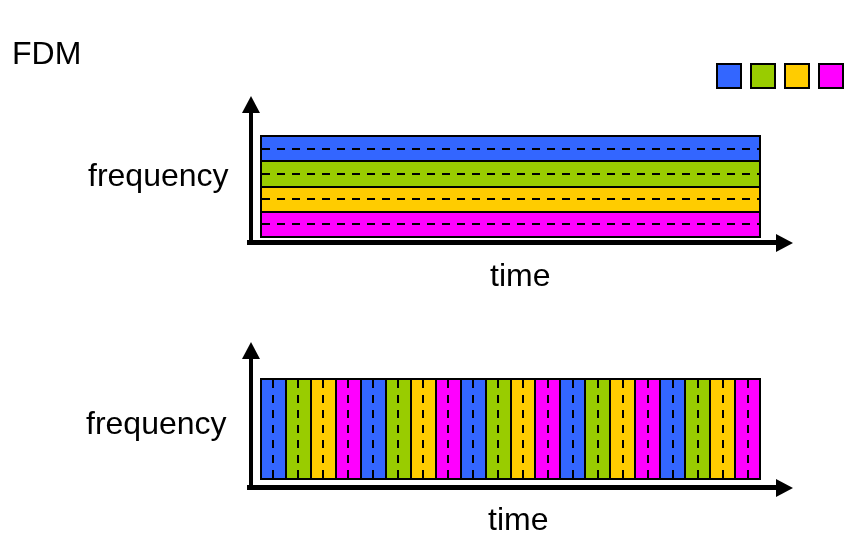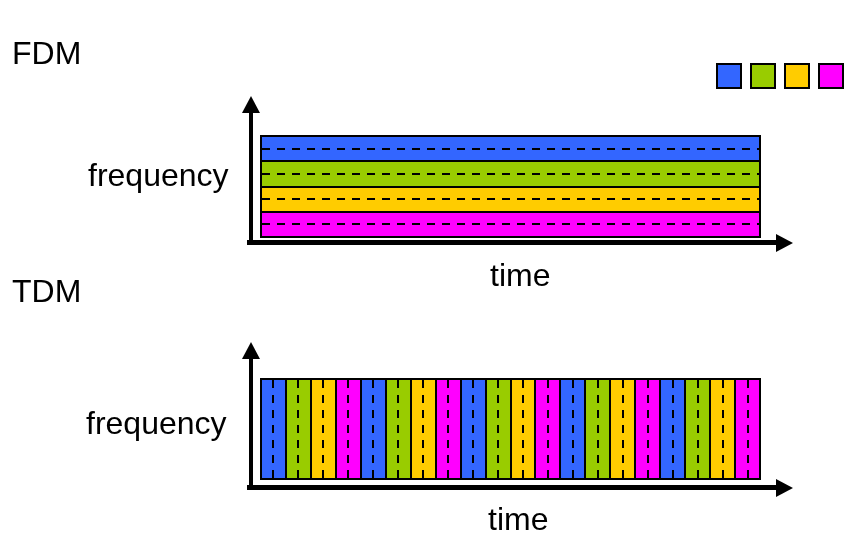--- a/index.html
+++ b/index.html
@@ -122,21 +122,20 @@
         <div class="dash-h"></div>
       </div>
       <div class="band" style="background: rgb(255, 0, 255);">
         <div class="dash-h"></div>
       </div>
     </div>
   <div class="haxis" id="fdm-haxis"></div>
   <div class="arrow-right" id="fdm-harrow"></div>
   <div class="lbl" id="fdm-time">time</div>
 
-  <div class="lbl" id="tdm-title">TDM</div>
   <div class="lbl" id="tdm-freq">frequency</div>
   <div class="vaxis" id="tdm-vaxis"></div>
   <div class="arrow-up" id="tdm-varrow"></div>
   <div class="chart" id="tdm-chart">
       <div class="slot" style="background: rgb(51, 102, 255);">
         <div class="dash-v"></div>
       </div>
       <div class="slot" style="background: rgb(153, 204, 0);">
         <div class="dash-v"></div>
       </div>

